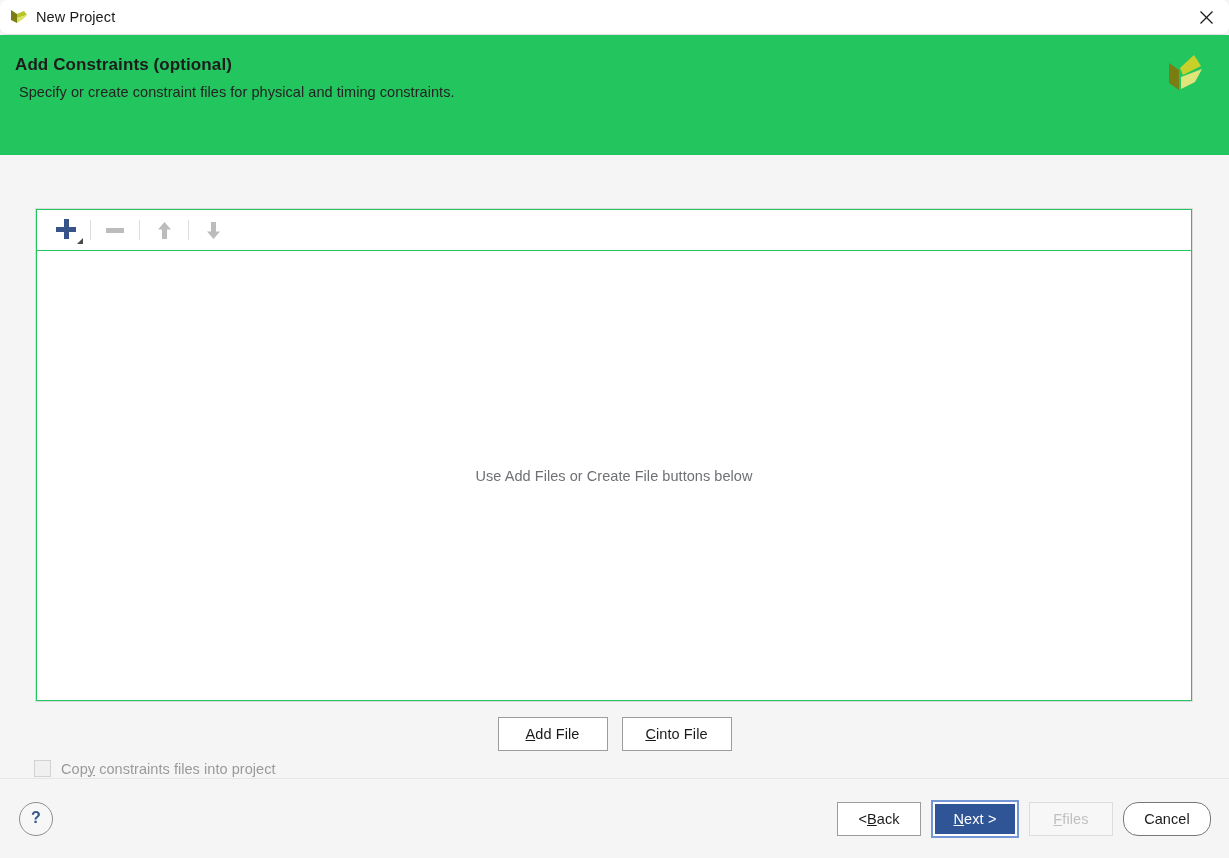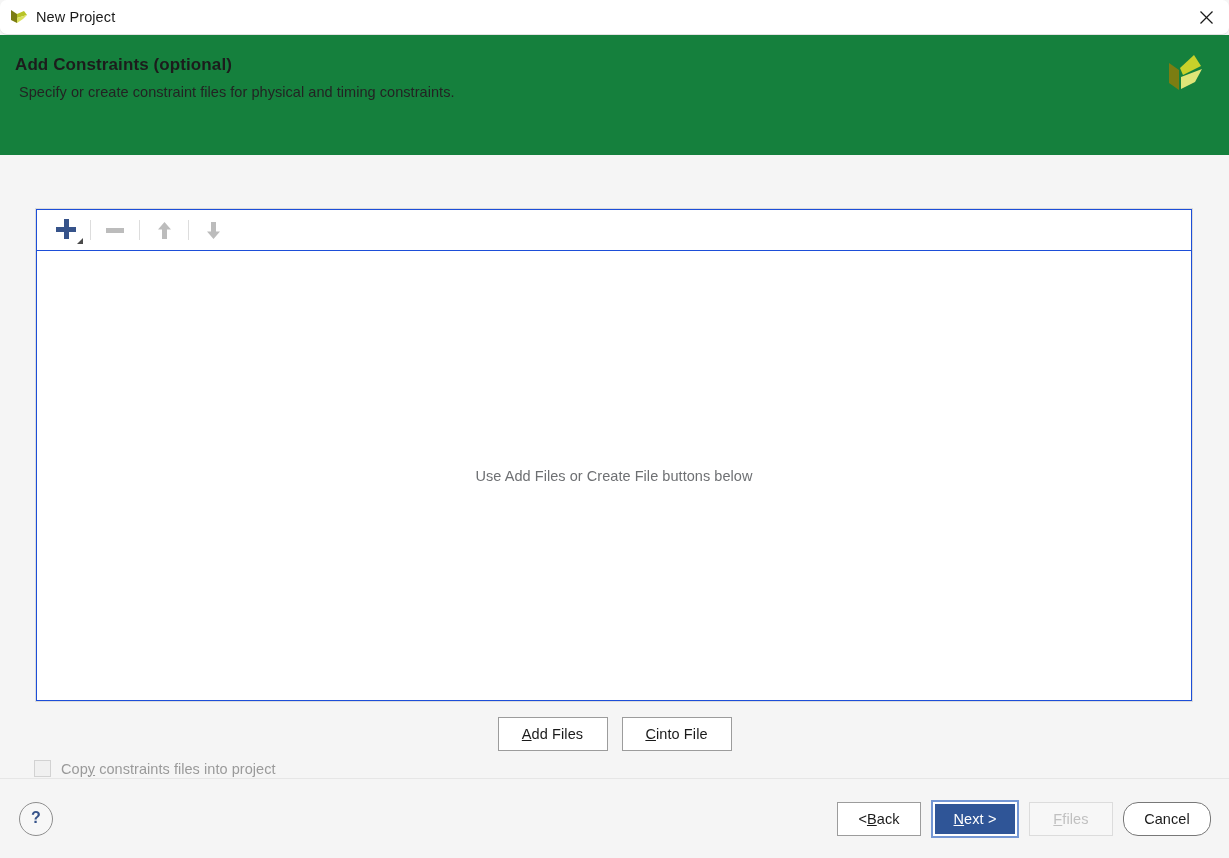--- a/index.html
+++ b/index.html
@@ -64,21 +64,21 @@
     padding: 0;
   }
   .titlebar-close svg { display: block; }
 
   
   .header {
     position: relative;
     padding: 20px 16px 0 15px;
     height: 120px;
     min-height: 120px;
-    background: #15803d;
+    background: #22c55e;
   }
   .header-title {
     font-size: 17px;
     font-weight: bold;
     color: #1c1c1c;
     margin: 0 0 9px 0;
     letter-spacing: .1px;
   }
   .header-subtitle {
     font-size: 14.5px;
@@ -101,21 +101,21 @@
     background: #f5f5f5;
     padding: 0 35px;
   }
 
   .panel {
     position: absolute;
     left: 35px;
     top: 53px;
     width: 1158px;
     height: 494px;
-    background: #1d4ed8;
+    background: #22c55e;
     border: 1px solid #dcdcdc;
     display: flex;
     flex-direction: column;
   }
   .panel-toolbar {
     height: 40px;
     min-height: 40px;
     background: #ffffff;
     display: flex;
     align-items: center;
@@ -357,21 +357,21 @@
       </div>
 
       <div class="list-area">
         <span class="list-empty-text">Use Add Files or Create File buttons below</span>
       </div>
     </div>
 
     <div class="file-buttons">
       <button class="btn btn-addfiles">
           <span class="mn">A</span>
-          <span>dd Files</span>
+          <span>dd File</span>
         </button>
       <button class="btn btn-createfile">
           <span class="mn">C</span>
           <span>into File</span>
         </button>
     </div>
 
     <div class="copy-row">
       <span class="chk"></span>
       <span class="copy-label"><span>Cop</span><span class="mn">y</span><span> constraints files into project</span></span>

